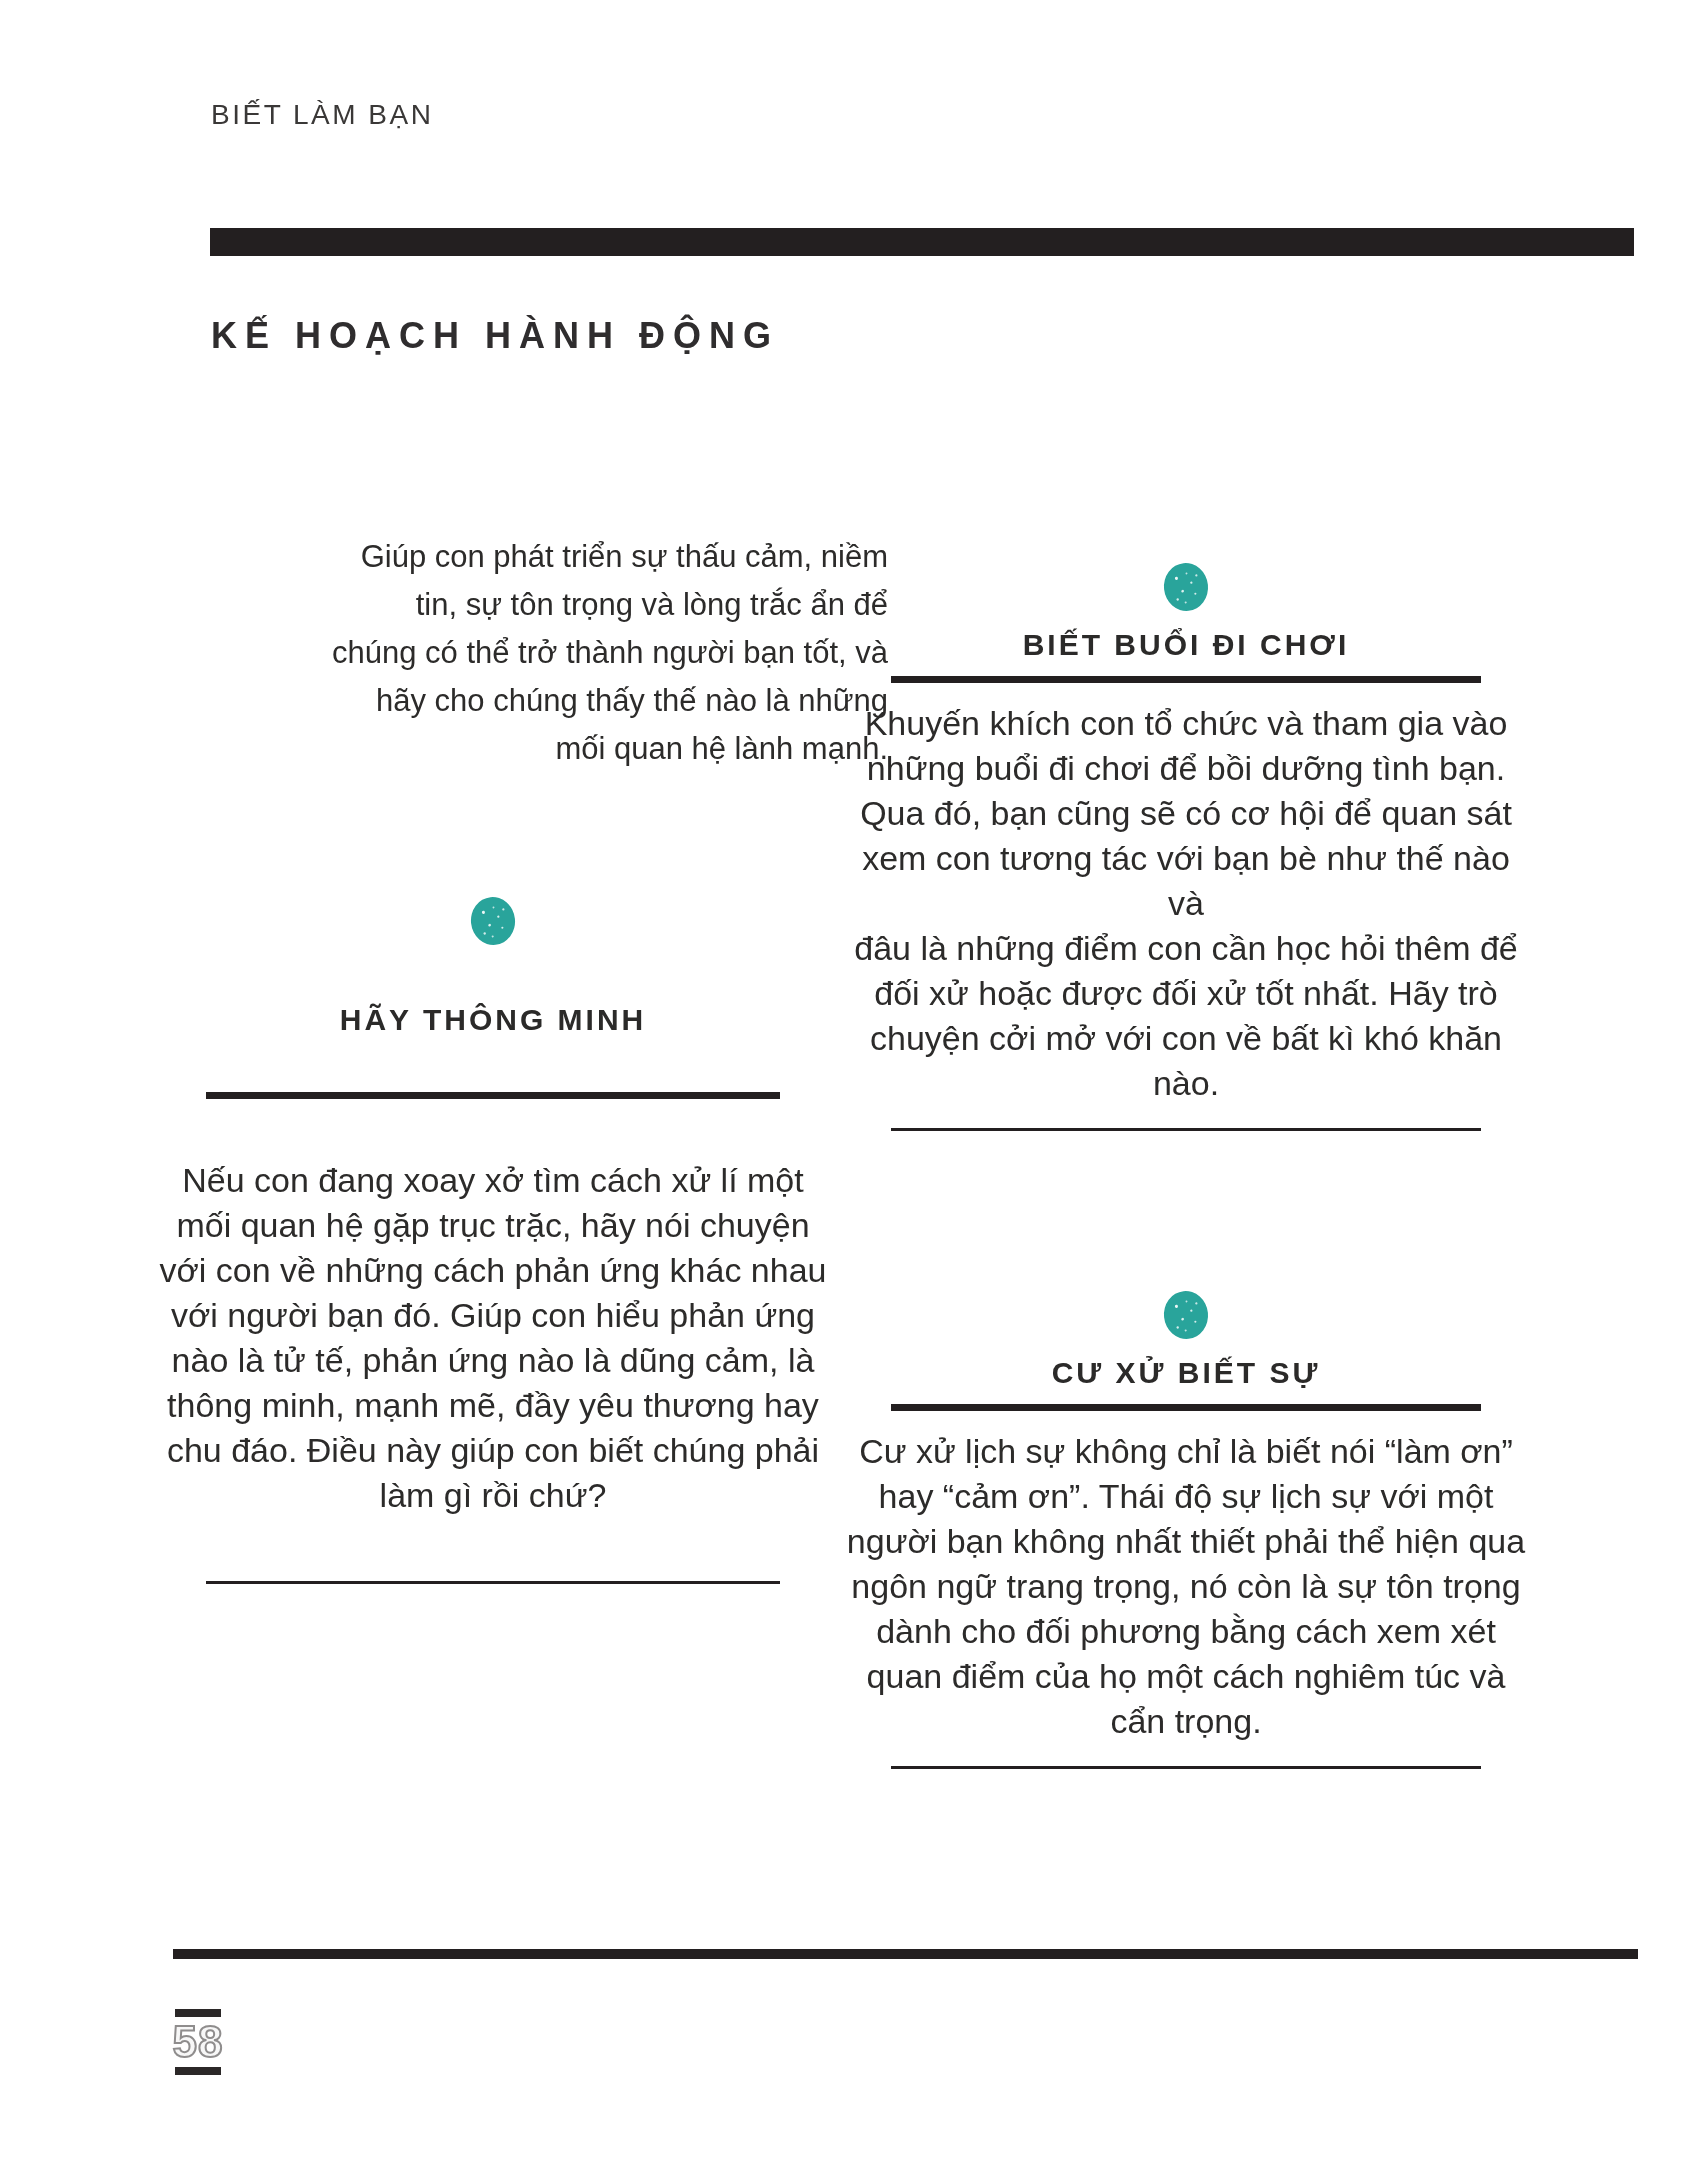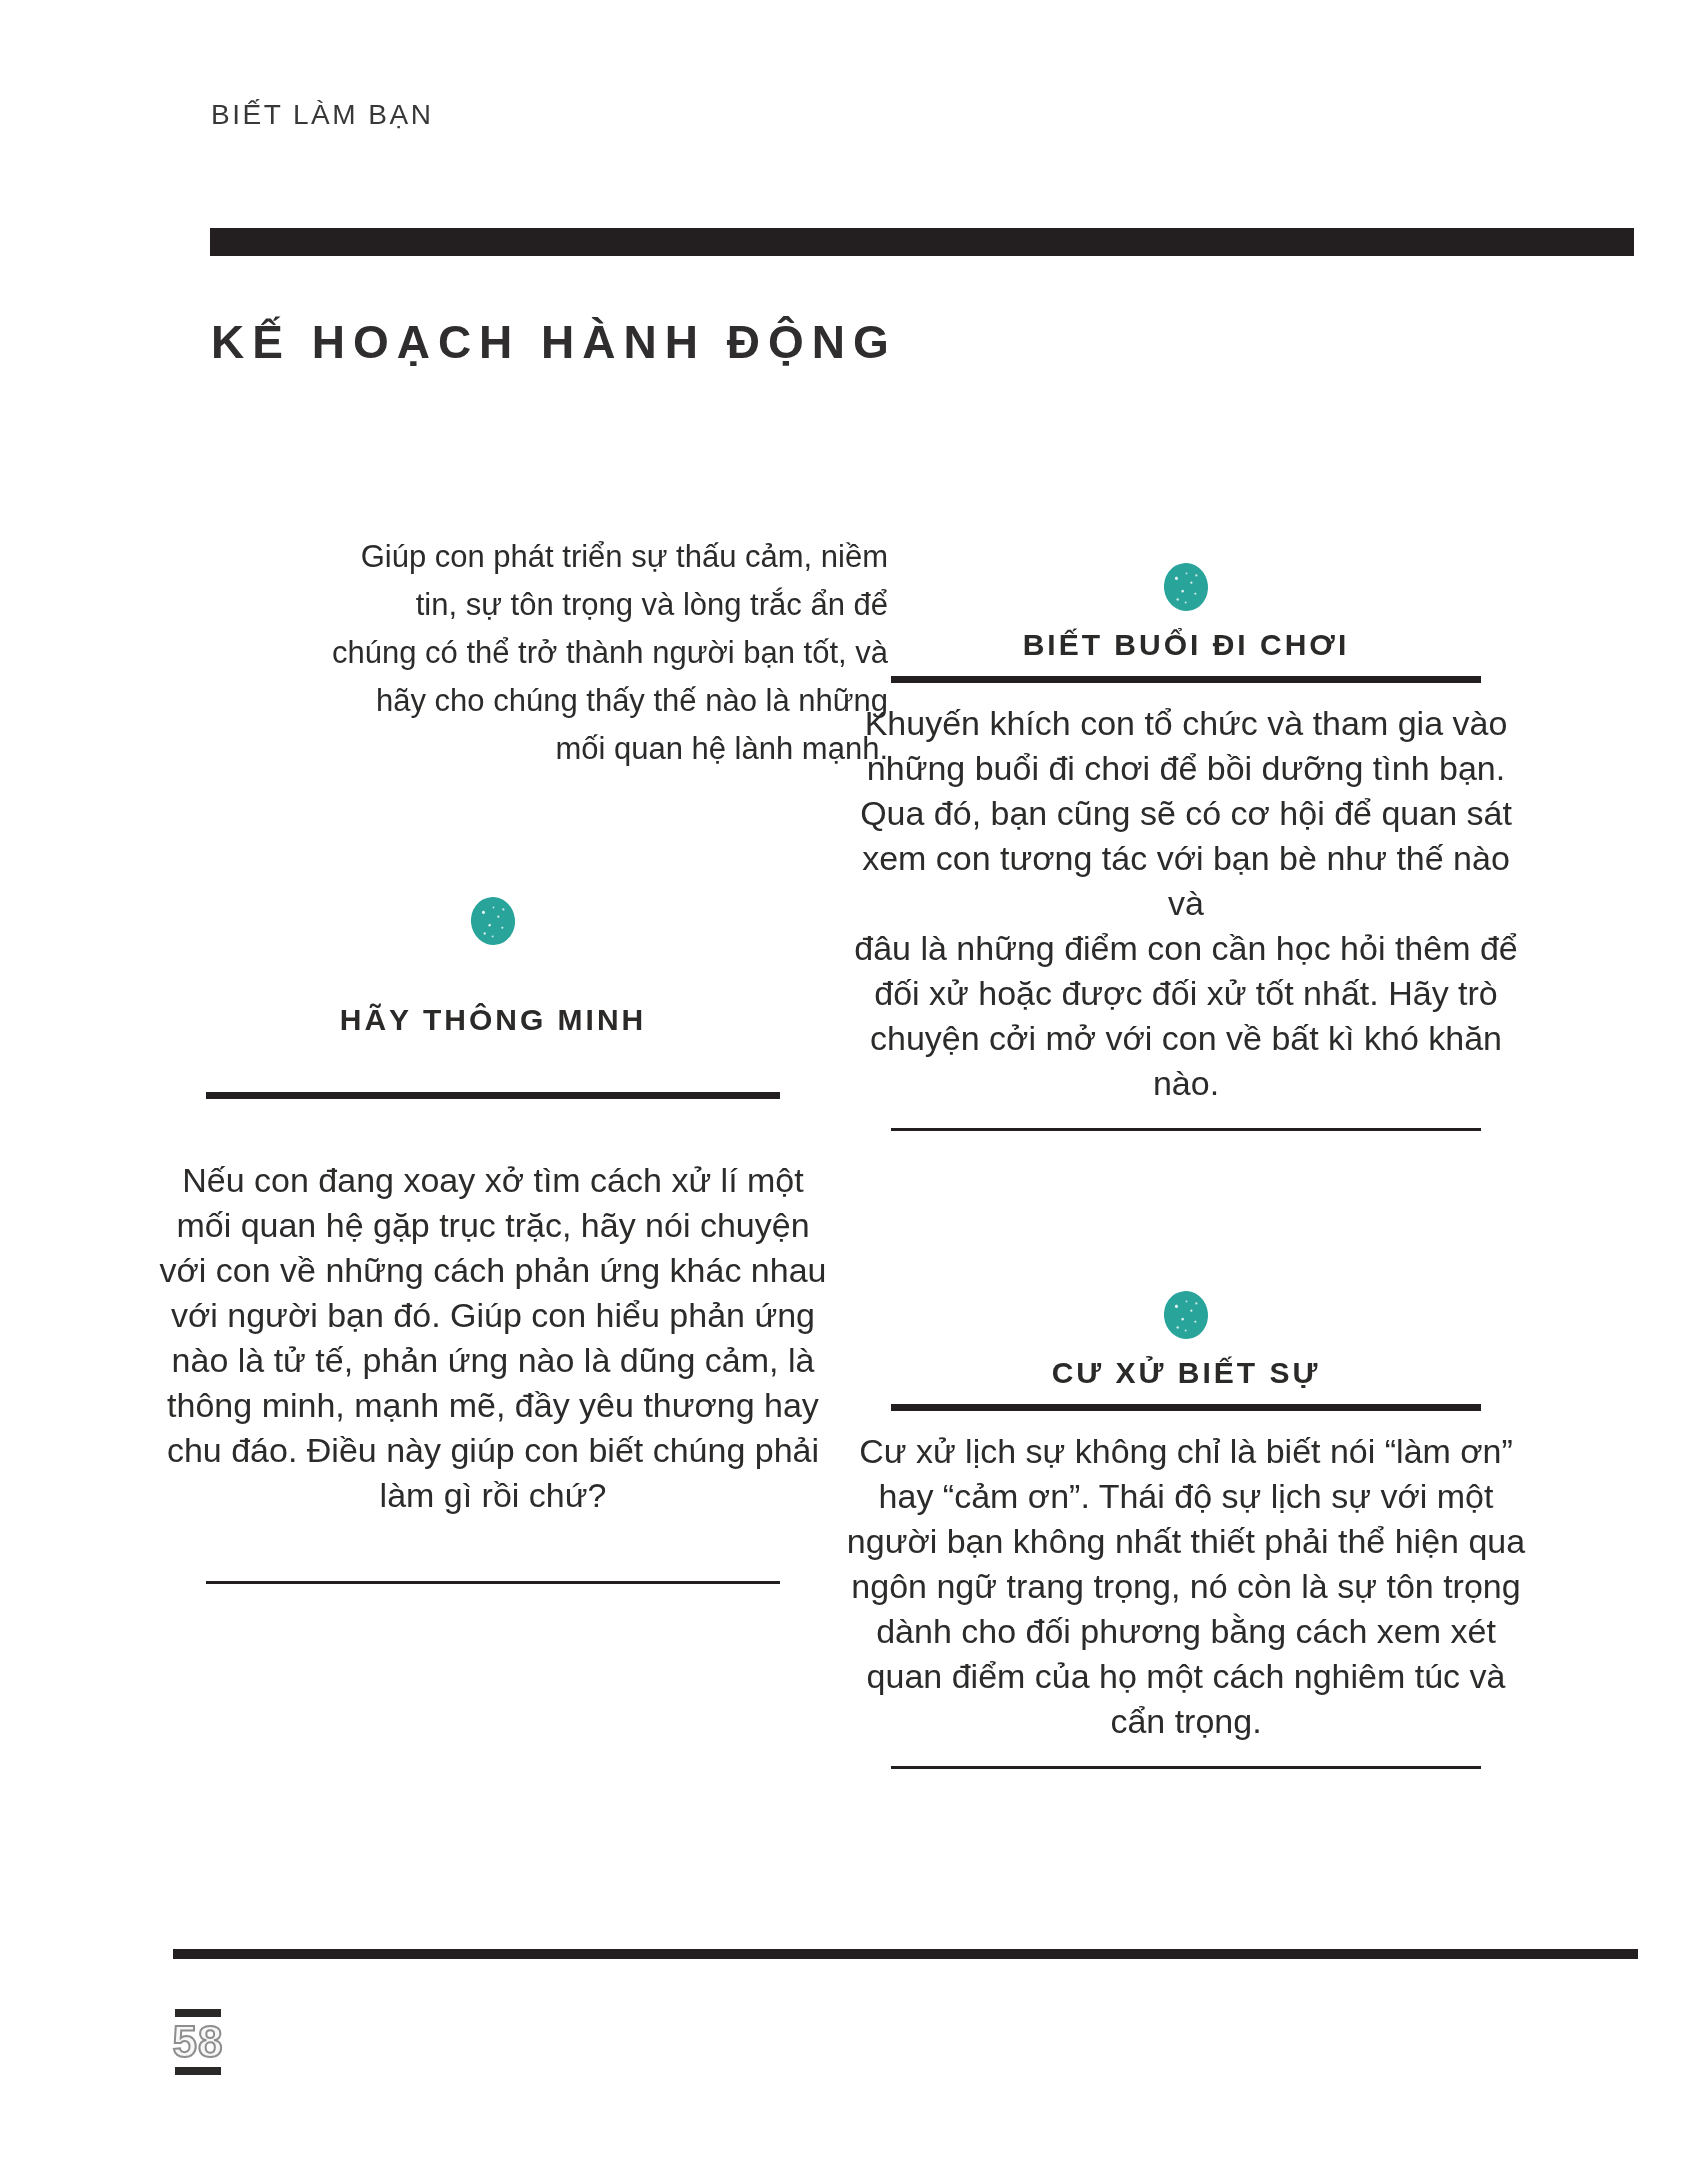--- a/index.html
+++ b/index.html
@@ -22,21 +22,21 @@
   .top-bar {
     position: absolute;
     left: 210px; top: 228px;
     width: 1424px; height: 28px;
     background: #231f20;
   }
   .kicker {
     position: absolute;
     left: 211px; top: 315px;
     margin: 0;
-    font-size: 46px;
+    font-size: 36px;
     font-weight: bold;
     letter-spacing: 8px;
     color: #2f2d2e;
     text-align: right;
   }
   .title {
     position: absolute;
     left: 208px; top: 392px;
     margin: 0;
     font-size: 66px;

